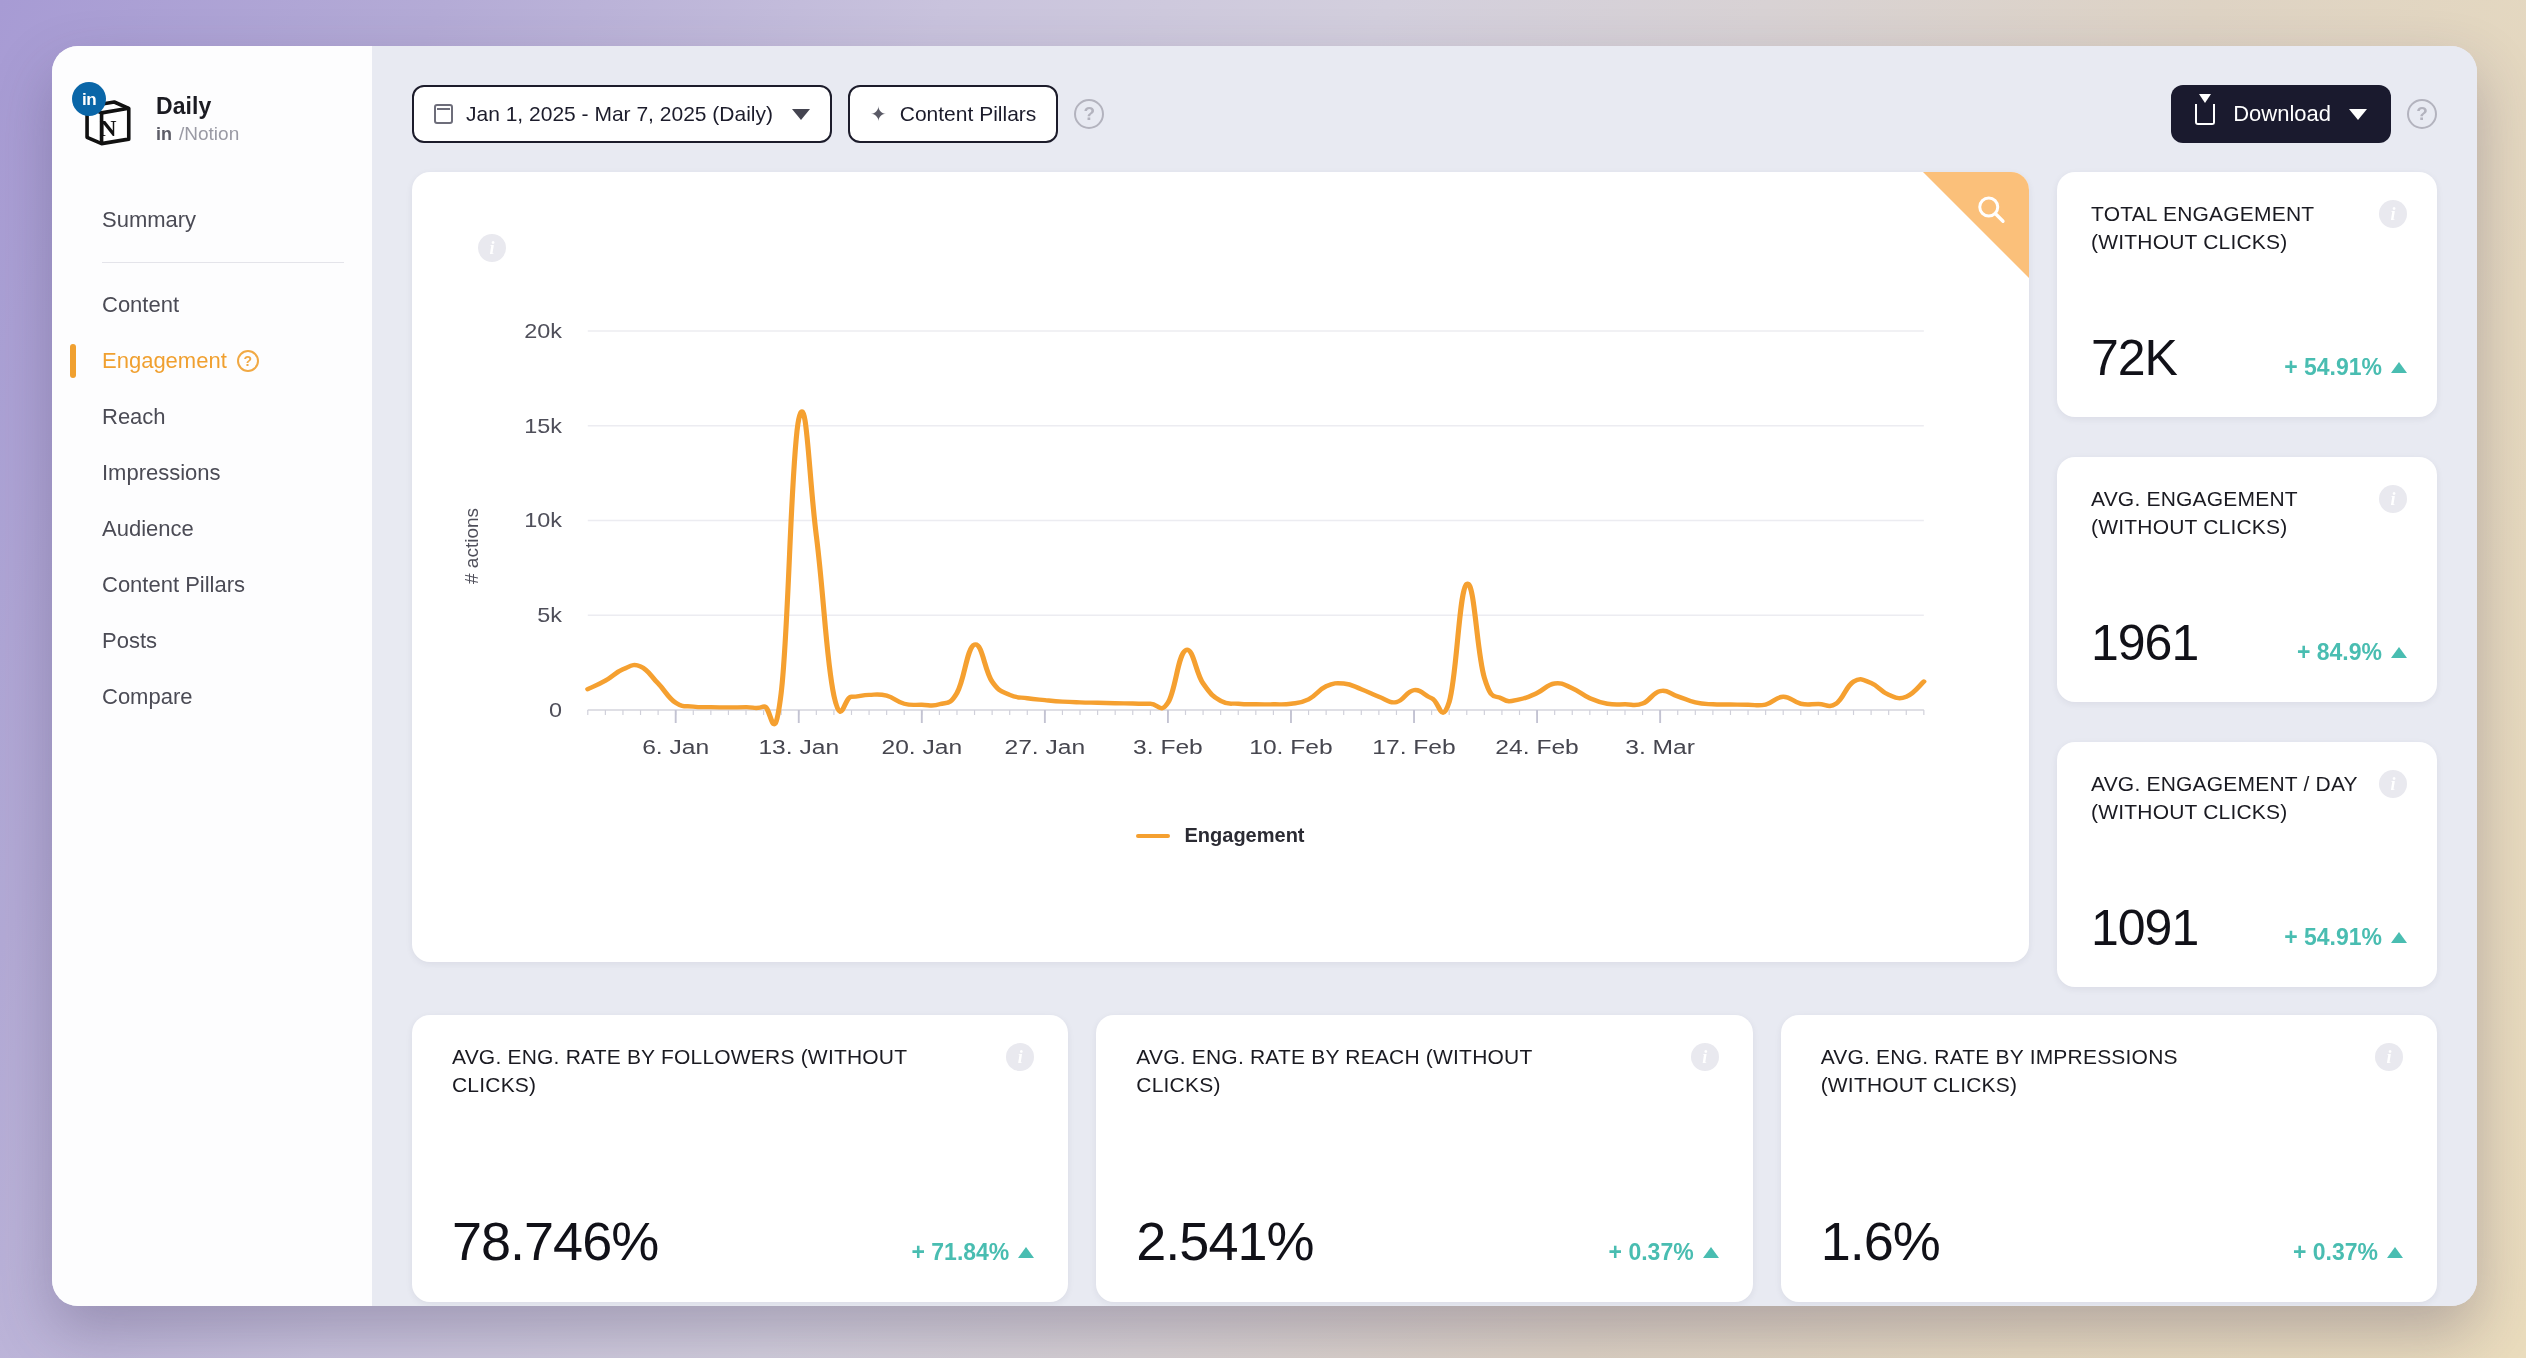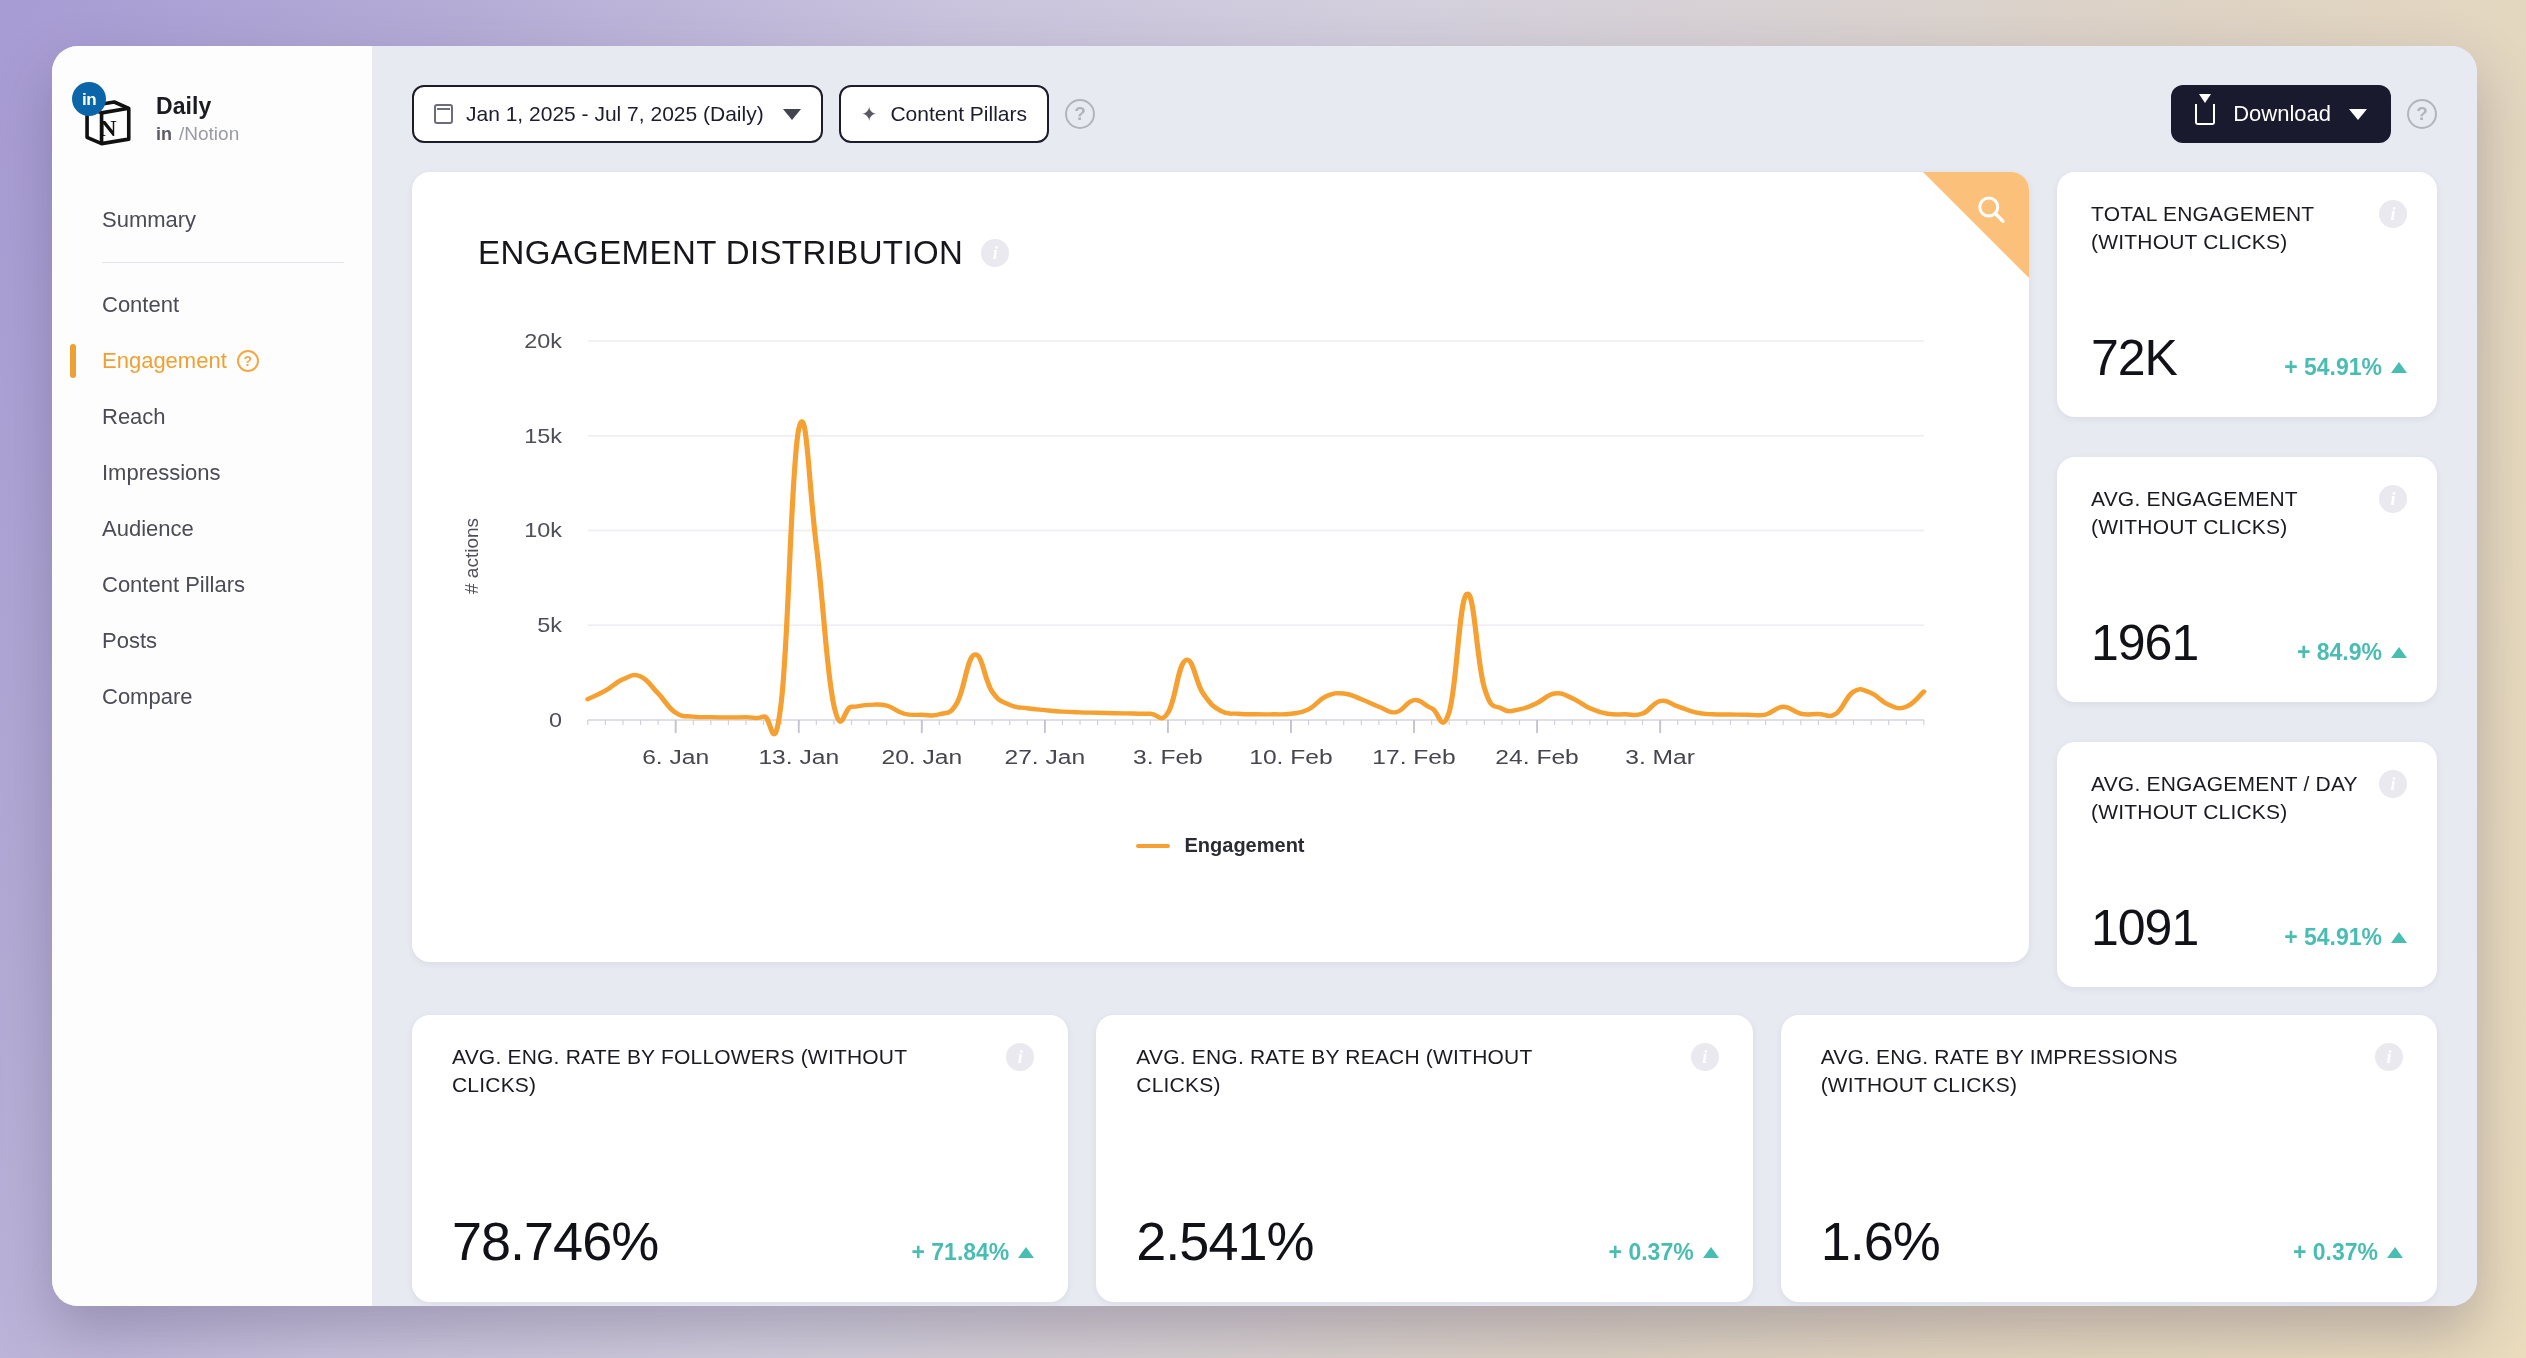--- a/index.html
+++ b/index.html
@@ -473,21 +473,21 @@
     <div class="nav-item">
       <span>Compare</span>
     </div>
   </div>
 
   <div id="main">
 
     <div id="toolbar">
       <div class="pill" id="date-range-picker">
         <span class="cal-icon"></span>
-        <span>Jan 1, 2025 - Jul 7, 2025 (Daily)</span>
+        <span>Jan 1, 2025 - Mar 7, 2025 (Daily)</span>
         <span class="caret-down"></span>
       </div>
 
       <div class="pill" id="content-pillars-button">
         <span class="sparkle-icon">✦</span>
         <span>Content Pillars</span>
       </div>
 
       <div class="help-circle">?</div>
 
@@ -508,21 +508,20 @@
 
         <div id="search-corner">
           <div class="tri"></div>
           <svg width="36" height="36" viewBox="0 0 24 24">
             <circle cx="10.5" cy="10" r="6" fill="none" stroke="#ffffff" stroke-width="2"></circle>
             <line x1="15" y1="14.5" x2="20" y2="19.5" stroke="#ffffff" stroke-width="2.2" stroke-linecap="round"></line>
           </svg>
         </div>
 
         <div id="chart-title-row">
-          <div id="chart-title">ENGAGEMENT DISTRIBUTION</div>
           <div class="info-dot">i</div>
         </div>
 
         <div id="chart-plot">
           <div id="y-axis-title"># actions</div>
           <svg id="chart-svg" viewBox="0 0 1320 500" preserveAspectRatio="none">
               <line x1="150" y1="414" x2="1290" y2="414" stroke="#ececf1" stroke-width="1.4"></line>
               <text x="128" y="421" text-anchor="end" fill="#4f4f5a" font-size="20" font-family="&quot;Liberation Sans&quot;, sans-serif">0</text>
               <line x1="150" y1="319.23809523809524" x2="1290" y2="319.23809523809524" stroke="#ececf1" stroke-width="1.4"></line>
               <text x="128" y="326.23809523809524" text-anchor="end" fill="#4f4f5a" font-size="20" font-family="&quot;Liberation Sans&quot;, sans-serif">5k</text>

